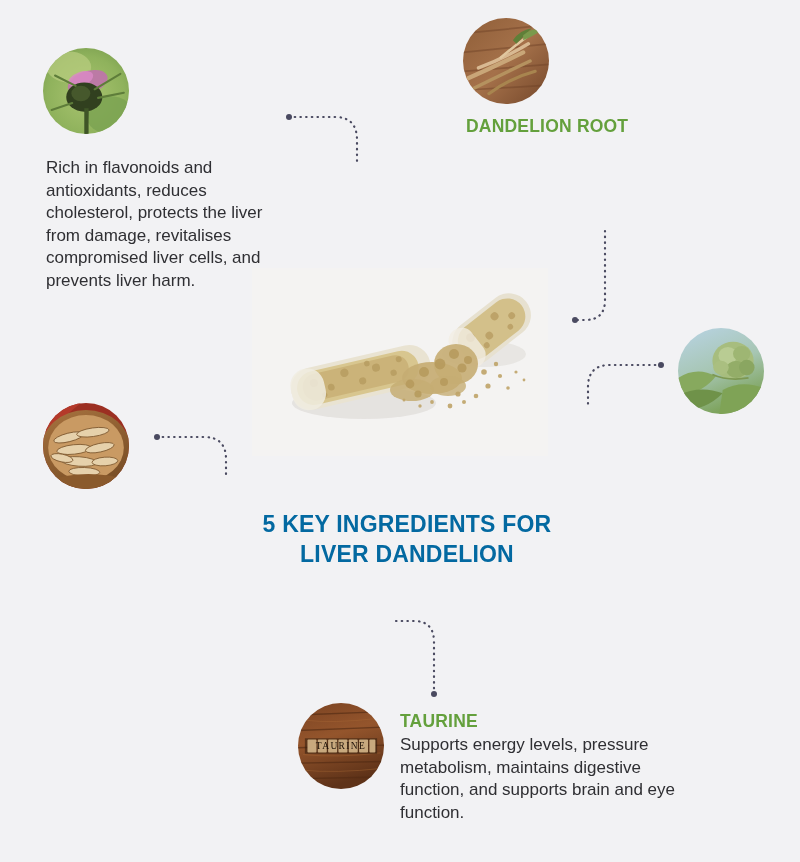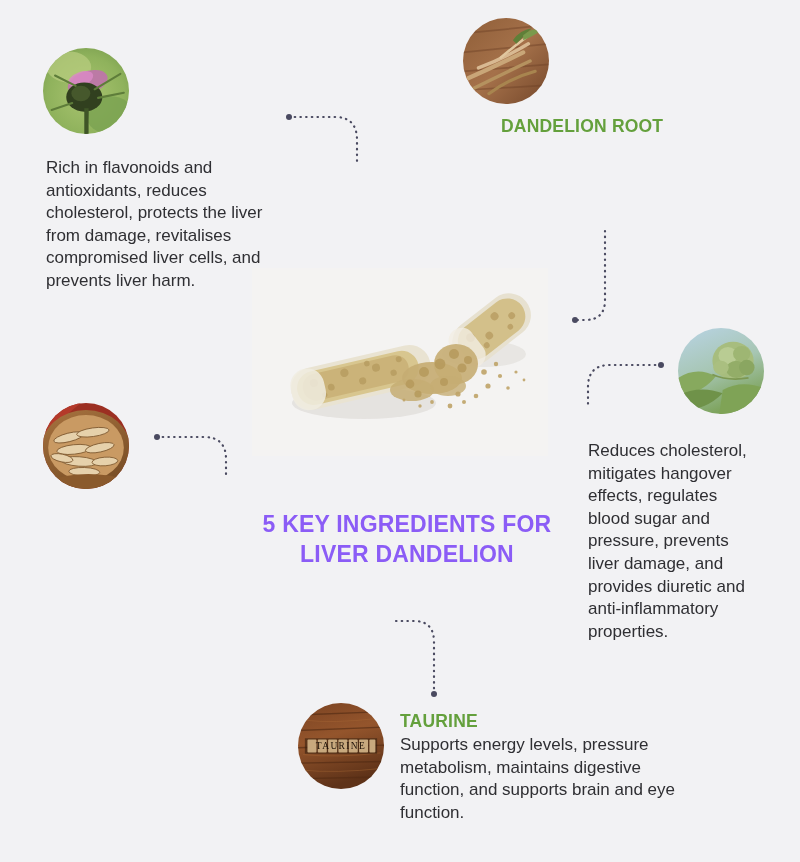--- a/index.html
+++ b/index.html
@@ -59,21 +59,21 @@
     line-height: 1.33;
   }
 
   
   #center-title {
     position: absolute;
     left: 232px;
     top: 510px;
     width: 350px;
     text-align: center;
-    color: #8b5cf6;
+    color: #0369a1;
     font-size: 23px;
     font-weight: bold;
     line-height: 1.3;
     letter-spacing: 0.2px;
   }
 
   
   #capsule-image {
     position: absolute;
     left: 252px;
@@ -144,21 +144,21 @@
       <path d="M6 70 Q38 56 70 40" stroke="#c9a678" stroke-width="5" fill="none" stroke-linecap="round"></path>
       <path d="M12 82 Q44 66 78 50" stroke="#b5925f" stroke-width="4" fill="none" stroke-linecap="round"></path>
       <path d="M18 58 Q46 48 76 30" stroke="#d8b992" stroke-width="4" fill="none" stroke-linecap="round"></path>
       <path d="M30 88 Q54 70 84 62" stroke="#a8854f" stroke-width="3.5" fill="none" stroke-linecap="round"></path>
       <path d="M44 46 Q58 34 74 22" stroke="#e0c79f" stroke-width="3" fill="none" stroke-linecap="round"></path>
       <path d="M58 26 Q66 14 80 12 Q70 22 62 30 Z" fill="#5f7f38"></path>
       <path d="M70 20 Q82 10 92 14 Q80 22 70 26 Z" fill="#7a9a4c"></path>
       <ellipse cx="50" cy="50" rx="50" ry="50" fill="none"></ellipse>
     </svg>
   </div>
-  <div class="block" style="left:466px; top:115px; width:290px;margin-left:35px;">
+  <div class="block" style="left:466px; top:115px; width:290px;">
     <h3>DANDELION ROOT</h3>
   </div>
 
   <div class="photo" style="left:678px; top:328px; width:86px; height:86px;">
     <svg viewBox="0 0 100 100" preserveAspectRatio="none">
       <defs>
         <linearGradient id="arSky" x1="0" y1="0" x2="0.4" y2="1">
           <stop offset="0%" stop-color="#b9d4e6"></stop>
           <stop offset="55%" stop-color="#a7c6b4"></stop>
           <stop offset="100%" stop-color="#7da35c"></stop>
@@ -171,21 +171,20 @@
       <ellipse cx="64" cy="38" rx="24" ry="22" fill="#a7bd7e"></ellipse>
       <ellipse cx="58" cy="32" rx="11" ry="10" fill="#b9cc93"></ellipse>
       <ellipse cx="74" cy="30" rx="10" ry="9" fill="#9eb673"></ellipse>
       <ellipse cx="68" cy="48" rx="12" ry="10" fill="#93ad68"></ellipse>
       <ellipse cx="50" cy="46" rx="9" ry="8" fill="#aabf80"></ellipse>
       <ellipse cx="80" cy="46" rx="9" ry="9" fill="#8aa661"></ellipse>
       <path d="M40 54 Q58 62 82 58" stroke="#7d9852" stroke-width="2" fill="none"></path>
     </svg>
   </div>
   <div class="block" style="left:588px; top:440px; width:170px;">
-    <p>Reduces cholesterol, mitigates hangover effects, regulates blood sugar and pressure, prevents liver damage, and provides diuretic and anti-inflammatory properties.</p>
   </div>
 
   <div class="photo" style="left:43px; top:403px; width:86px; height:86px;">
     <svg viewBox="0 0 100 100" preserveAspectRatio="none">
       <defs>
         <linearGradient id="asBowl" x1="0" y1="0" x2="0.5" y2="1">
           <stop offset="0%" stop-color="#a8733f"></stop>
           <stop offset="100%" stop-color="#7a4f26"></stop>
         </linearGradient>
       </defs>

